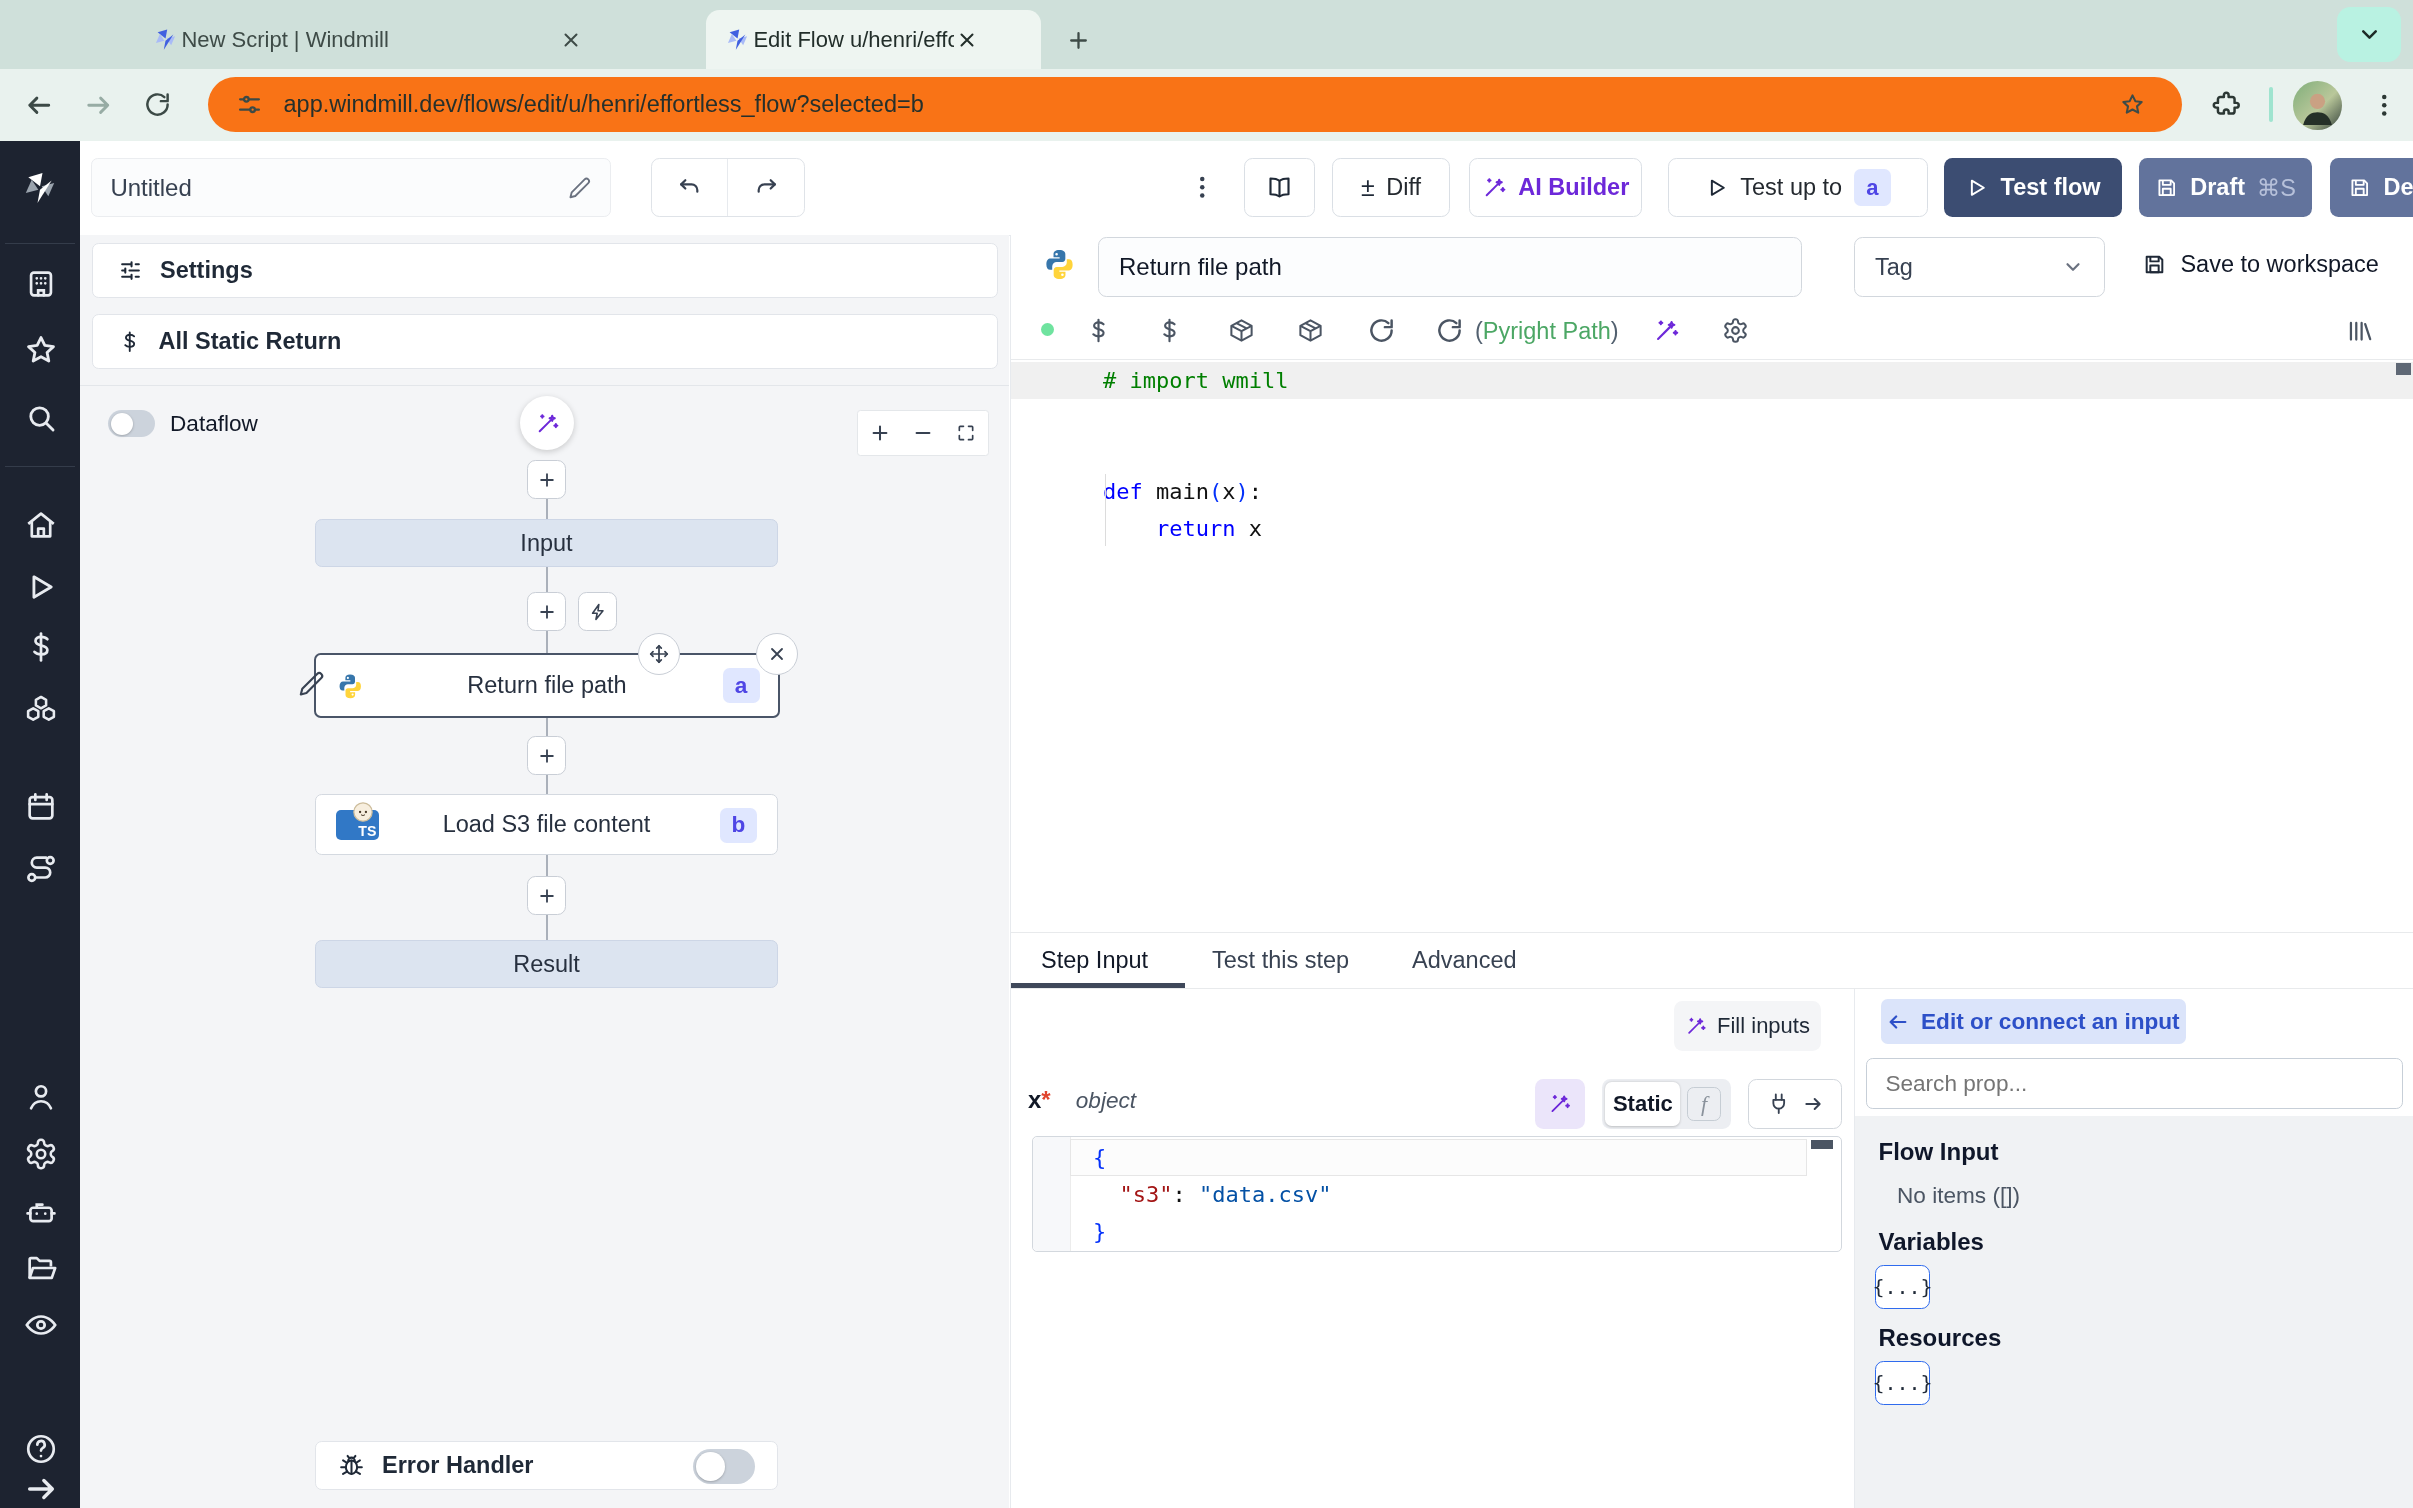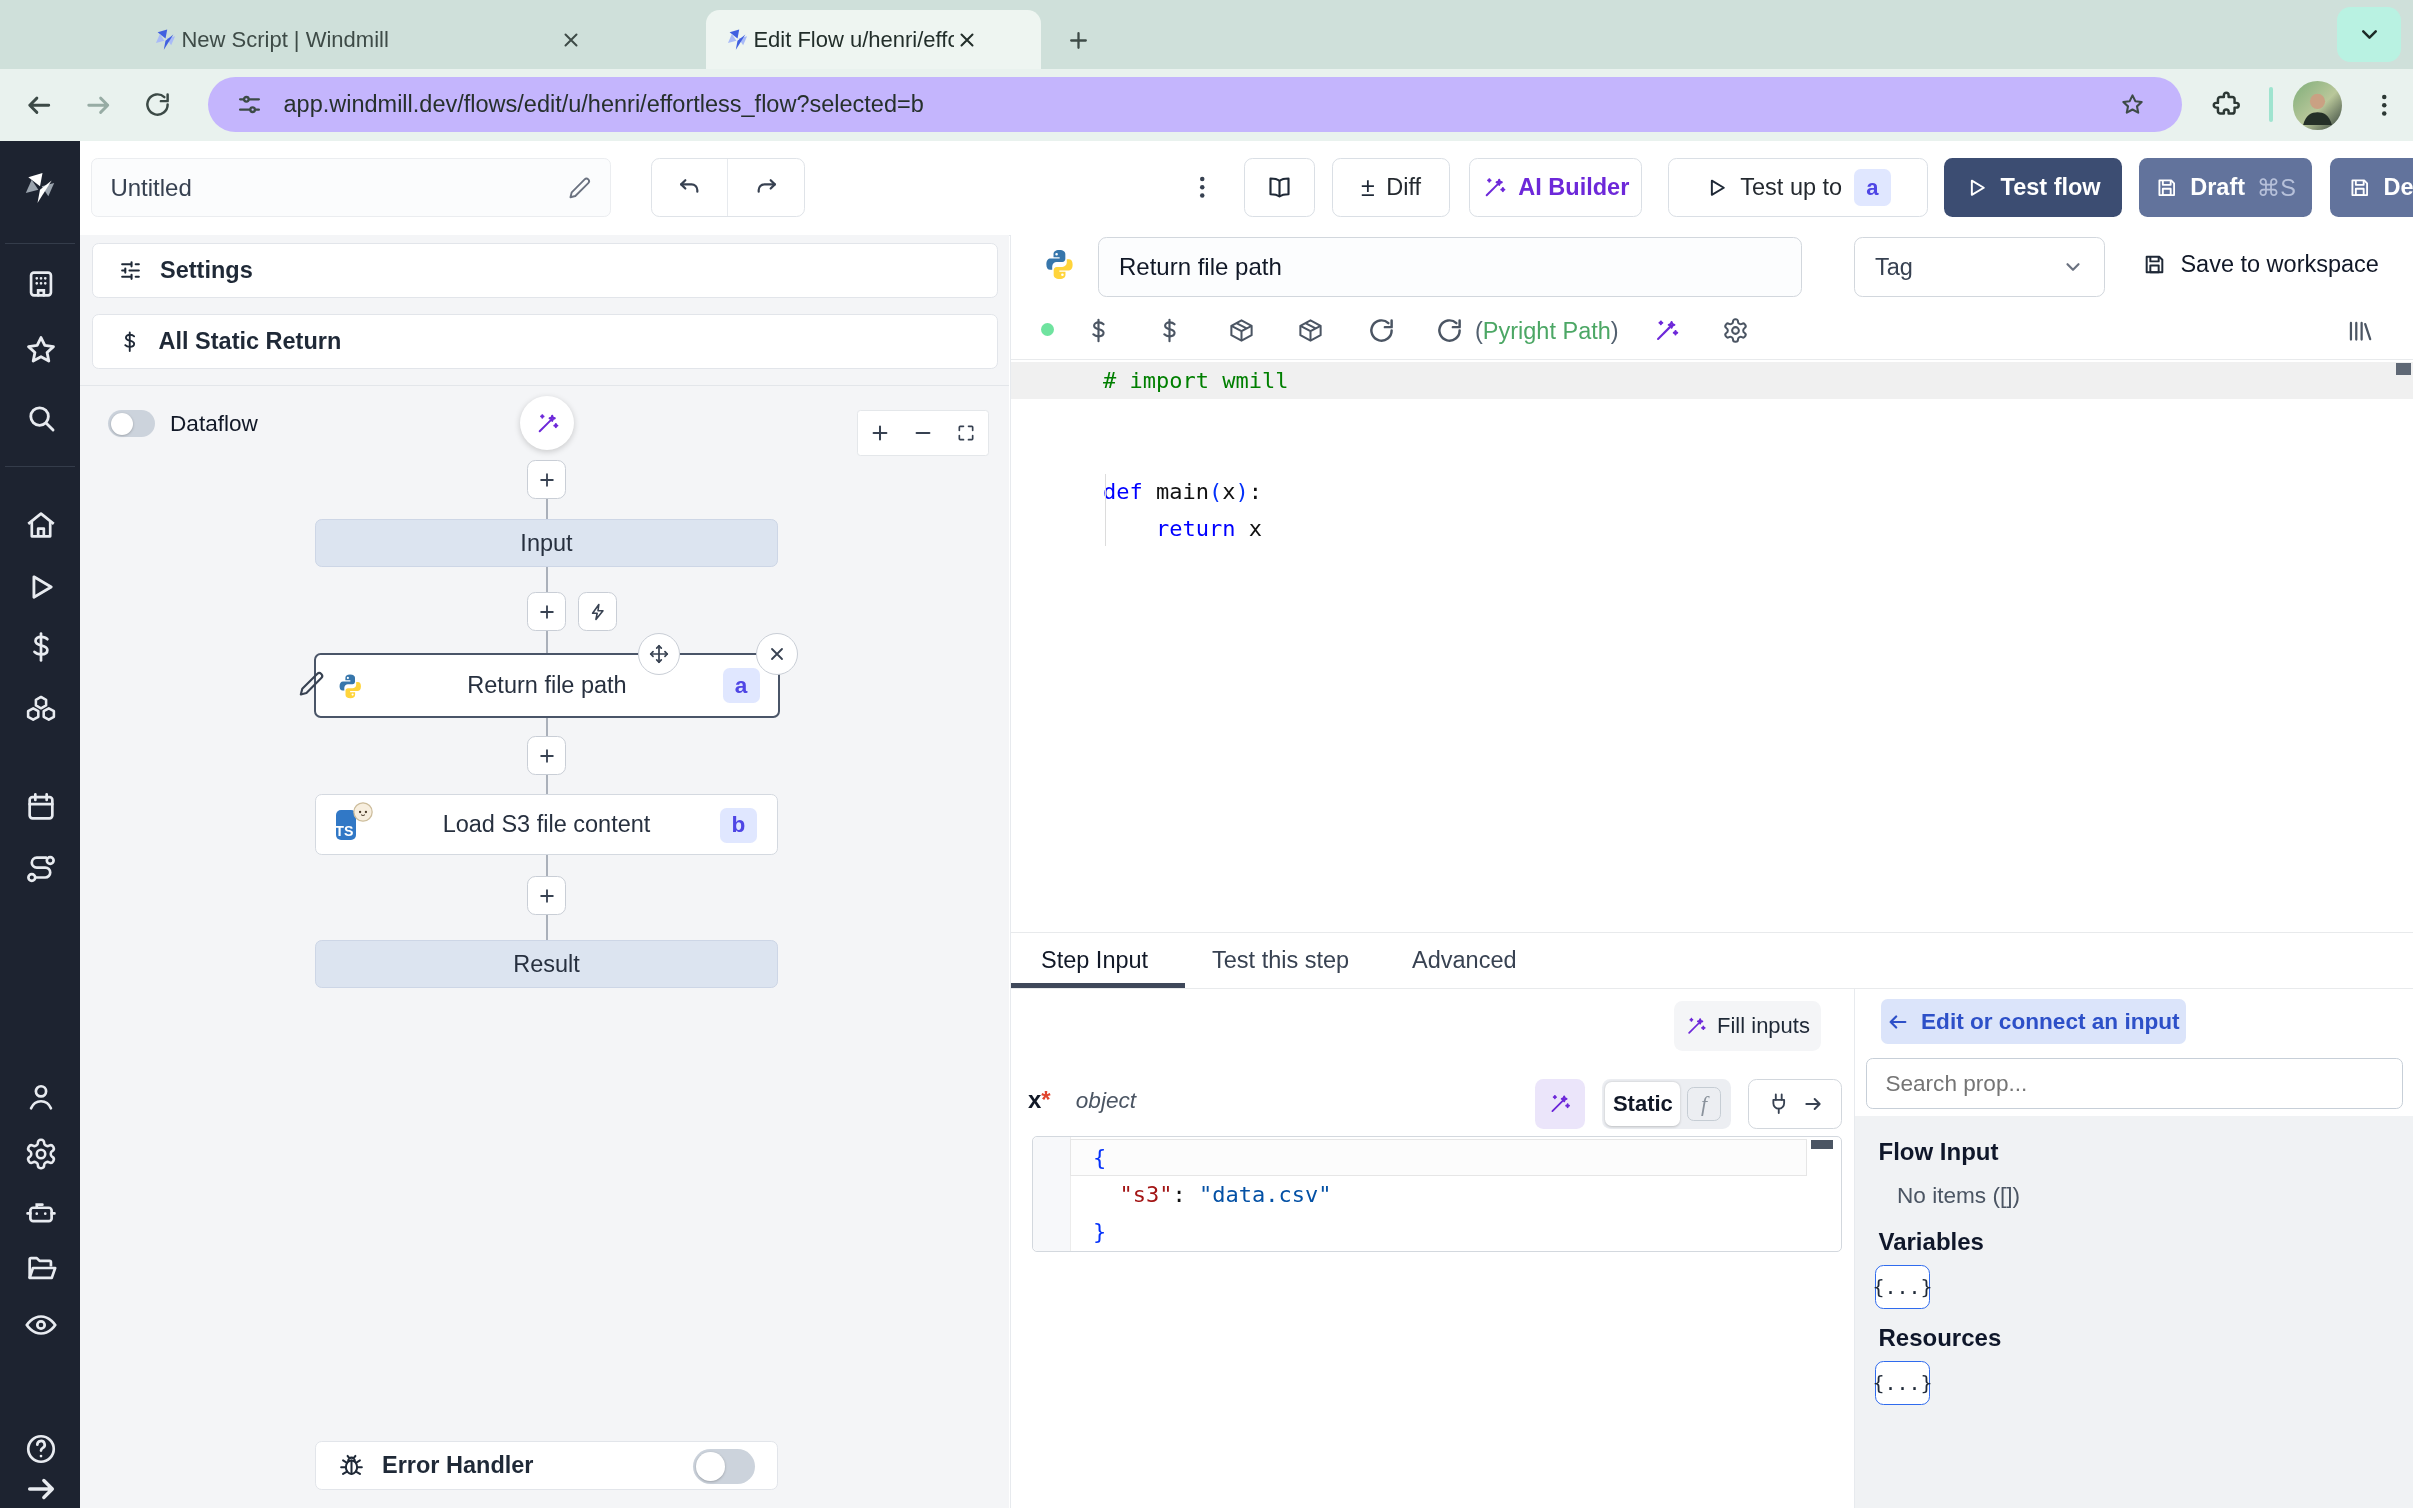--- a/index.html
+++ b/index.html
@@ -9,21 +9,21 @@
   .flex{display:flex;align-items:center;}
   svg.i{display:block;}
   
   .tabstrip{left:0;top:0;width:2413px;height:69px;background:#cfe0da;}
   .tab{top:10px;height:59px;border-radius:13.4px 13.4px 0 0;display:flex;align-items:center;gap:2px;padding:0 18.4px;box-sizing:border-box;}
   .tab-title{font-size:22px;color:#3e4b47;white-space:nowrap;overflow:hidden;}
   .tab.active{background:#eef5f1;}
   .tab.active .tab-title{color:#222e2a;}
   .tabsearch{background:#b9f2e2;border-radius:13.4px;}
   .btoolbar{left:0;top:69px;width:2413px;height:72px;background:#e9f2ee;}
-  .urlpill{background:#c4b5fd;border-radius:28.5px;}
+  .urlpill{background:#f97316;border-radius:28.5px;}
   .urltext{font-size:23.5px;color:#26302c;white-space:nowrap;}
   
   .rail{left:0;top:141px;width:80px;height:1368px;background:#1d2330;}
   .rail-ic{position:absolute;left:23.5px;color:#e8ebf0;}
   .rail-div{position:absolute;left:5px;width:70px;height:0.8px;background:#343c4a;}
   .apptoolbar{left:80px;top:141px;width:2333px;height:95px;background:#fff;border-bottom:0.8px solid #e7eaee;box-sizing:border-box;}
   .btn{position:absolute;top:158px;height:59px;border-radius:8.4px;display:flex;align-items:center;justify-content:center;gap:11.7px;
     background:#fff;border:0.8px solid #dadfe5;box-sizing:border-box;font-size:23.5px;color:#24292f;}
   .btn.dark{background:#3c4d72;border:none;color:#fff;font-weight:bold;}
   .btn.slate{background:#62739c;border:none;color:#fff;font-weight:bold;}
@@ -565,21 +565,21 @@
       </svg>
     </div>
 
   <div class="plusbtn" style="left:527px;top:736px;">
       <svg class="i" width="20" height="20" viewBox="0 0 24 24">
         <use href="#ic-plus"></use>
       </svg>
     </div>
 
   <div class="node step" style="left:315px;top:794px;width:463px;height:61px;">
-    <div class="abs" style="left:20px;top:15px;width:20px;height:30px;background:#3178c6;border-radius:5px;">
+    <div class="abs" style="left:20px;top:15px;width:43px;height:30px;background:#3178c6;border-radius:5px;">
       <span style="position:absolute;right:2.5px;bottom:0.8px;color:#fff;font-size:14.2px;font-weight:bold;">TS</span>
     </div>
     <svg class="i abs" style="left:37px;top:6.7px;" width="20" height="20" viewBox="0 0 24 24">
       <circle cx="12" cy="12" r="11" fill="#f7eede" stroke="#cdbd9c" stroke-width="1.5"></circle>
       <circle cx="8.5" cy="12" r="1.4" fill="#4a3b2a"></circle>
         <circle cx="15.5" cy="12" r="1.4" fill="#4a3b2a"></circle>
       <path d="M10 15.5c1.3 1 2.7 1 4 0" stroke="#4a3b2a" stroke-width="1.2" fill="none" stroke-linecap="round"></path>
     </svg>
     <span>Load S3 file content</span>
     <span class="badge abs" style="right:20px;top:12.6px;width:37px;height:35px;font-size:22.6px;">b</span>

